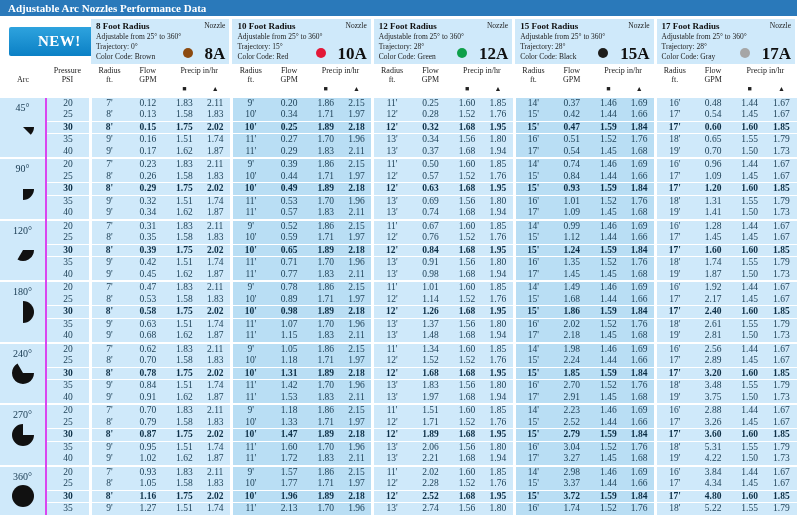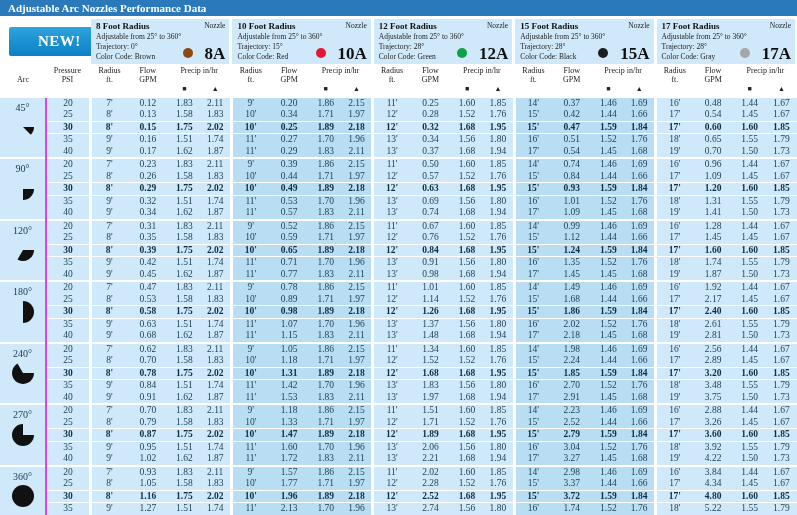--- a/index.html
+++ b/index.html
@@ -903,21 +903,21 @@
             <td class="band-d">1.96</td>
             <td class="grp-start band-l">13'</td>
             <td class="band-l">2.06</td>
             <td class="band-l">1.56</td>
             <td class="band-l">1.80</td>
             <td class="grp-start band-d">16'</td>
             <td class="band-d">3.04</td>
             <td class="band-d">1.52</td>
             <td class="band-d">1.76</td>
             <td class="grp-start band-l">18'</td>
-            <td class="band-l">3.92</td>
+            <td class="band-l">5.31</td>
             <td class="band-l">1.55</td>
             <td class="band-l">1.79</td>
           </tr>
           <tr>
             <td class="psi-col band-l">40</td>
             <td class="grp-start band-l">9'</td>
             <td class="band-l">1.02</td>
             <td class="band-l">1.62</td>
             <td class="band-l">1.87</td>
             <td class="grp-start band-d">11'</td>

